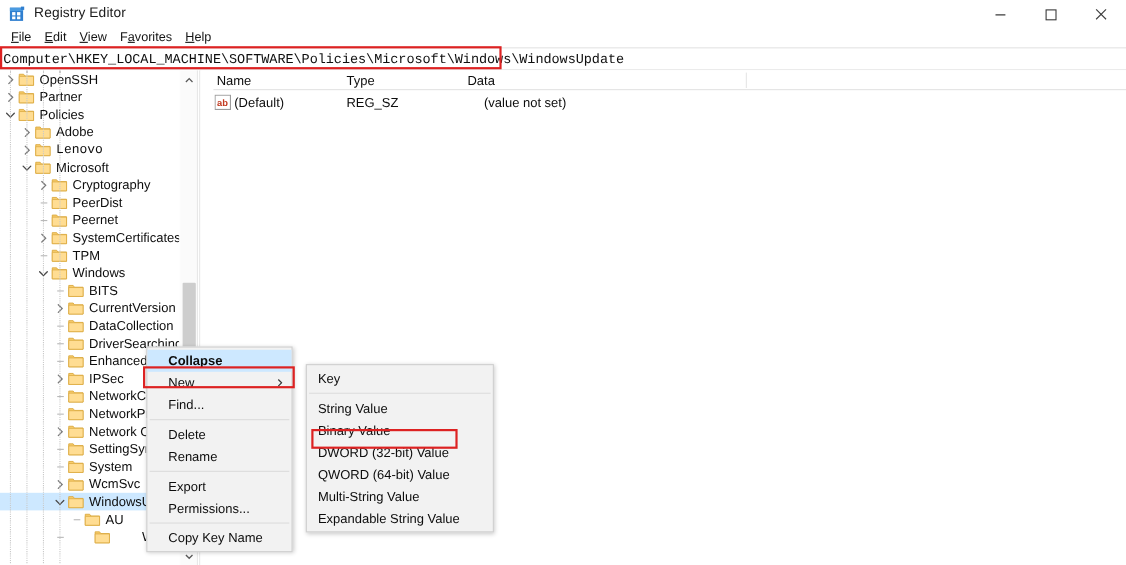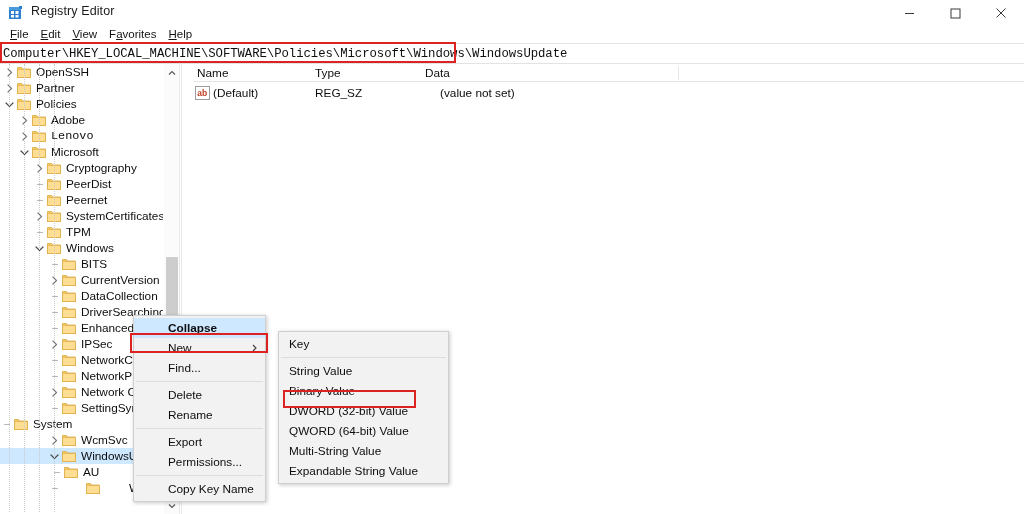--- a/index.html
+++ b/index.html
@@ -224,21 +224,21 @@
     border: 1px solid #cfcfcf;
     box-shadow: 1px 1px 4px rgba(0,0,0,.22);
     z-index: 30;
     padding: 2px 0;
   }
   .ctx-item {
     position: relative;
     height: 20px;
     display: flex; align-items: center;
     font-size: 11.8px; color: #0d0d0d;
-    padding-left: 34px;
+    padding-left: 19px;
     white-space: nowrap;
   }
   .ctx-item.hl { background: #cde8ff; font-weight: bold; }
   .ctx-item .sub-arrow {
     position: absolute; right: 8px; top: 0;
     height: 20px; display: flex; align-items: center;
     color: #3a3a3a; font-size: 9px;
   }
   .ctx-sep {
     height: 1px; margin: 3px 2px 3px 2px;
@@ -617,21 +617,21 @@
               <i></i>
             </span>
             <span class="folder">
               <svg width="16" height="16" viewBox="0 0 16 16">
                 <path d="M1.5 3.5 h4 l1.2 1.6 h7.8 v8.4 h-13 z" fill="#f8cd6e" stroke="#dba93e" stroke-width="0.8"></path>
                 <path d="M1.5 5.4 h13 v8.1 h-13 z" fill="#ffdd93" stroke="#dba93e" stroke-width="0.7"></path>
               </svg>
             </span>
             <span class="tlabel">SettingSync</span>
           </div>
-          <div class="tnode" style="">
+          <div class="tnode" style="padding-left: 48px;">
             <span class="tconn">
               <i></i>
             </span>
             <span class="folder">
               <svg width="16" height="16" viewBox="0 0 16 16">
                 <path d="M1.5 3.5 h4 l1.2 1.6 h7.8 v8.4 h-13 z" fill="#f8cd6e" stroke="#dba93e" stroke-width="0.8"></path>
                 <path d="M1.5 5.4 h13 v8.1 h-13 z" fill="#ffdd93" stroke="#dba93e" stroke-width="0.7"></path>
               </svg>
             </span>
             <span class="tlabel">System</span>
@@ -657,21 +657,21 @@
               </svg>
             </span>
             <span class="folder">
               <svg width="16" height="16" viewBox="0 0 16 16">
                 <path d="M1.5 3.5 h4 l1.2 1.6 h7.8 v8.4 h-13 z" fill="#f8cd6e" stroke="#dba93e" stroke-width="0.8"></path>
                 <path d="M1.5 5.4 h13 v8.1 h-13 z" fill="#ffdd93" stroke="#dba93e" stroke-width="0.7"></path>
               </svg>
             </span>
             <span class="tlabel">WindowsUpdate</span>
           </div>
-          <div class="tnode" style="padding-left: 50px;">
+          <div class="tnode" style="padding-left: 63px;">
             <span class="tconn">
               <i></i>
             </span>
             <span class="folder">
               <svg width="16" height="16" viewBox="0 0 16 16">
                 <path d="M1.5 3.5 h4 l1.2 1.6 h7.8 v8.4 h-13 z" fill="#f8cd6e" stroke="#dba93e" stroke-width="0.8"></path>
                 <path d="M1.5 5.4 h13 v8.1 h-13 z" fill="#ffdd93" stroke="#dba93e" stroke-width="0.7"></path>
               </svg>
             </span>
             <span class="tlabel">AU</span>

